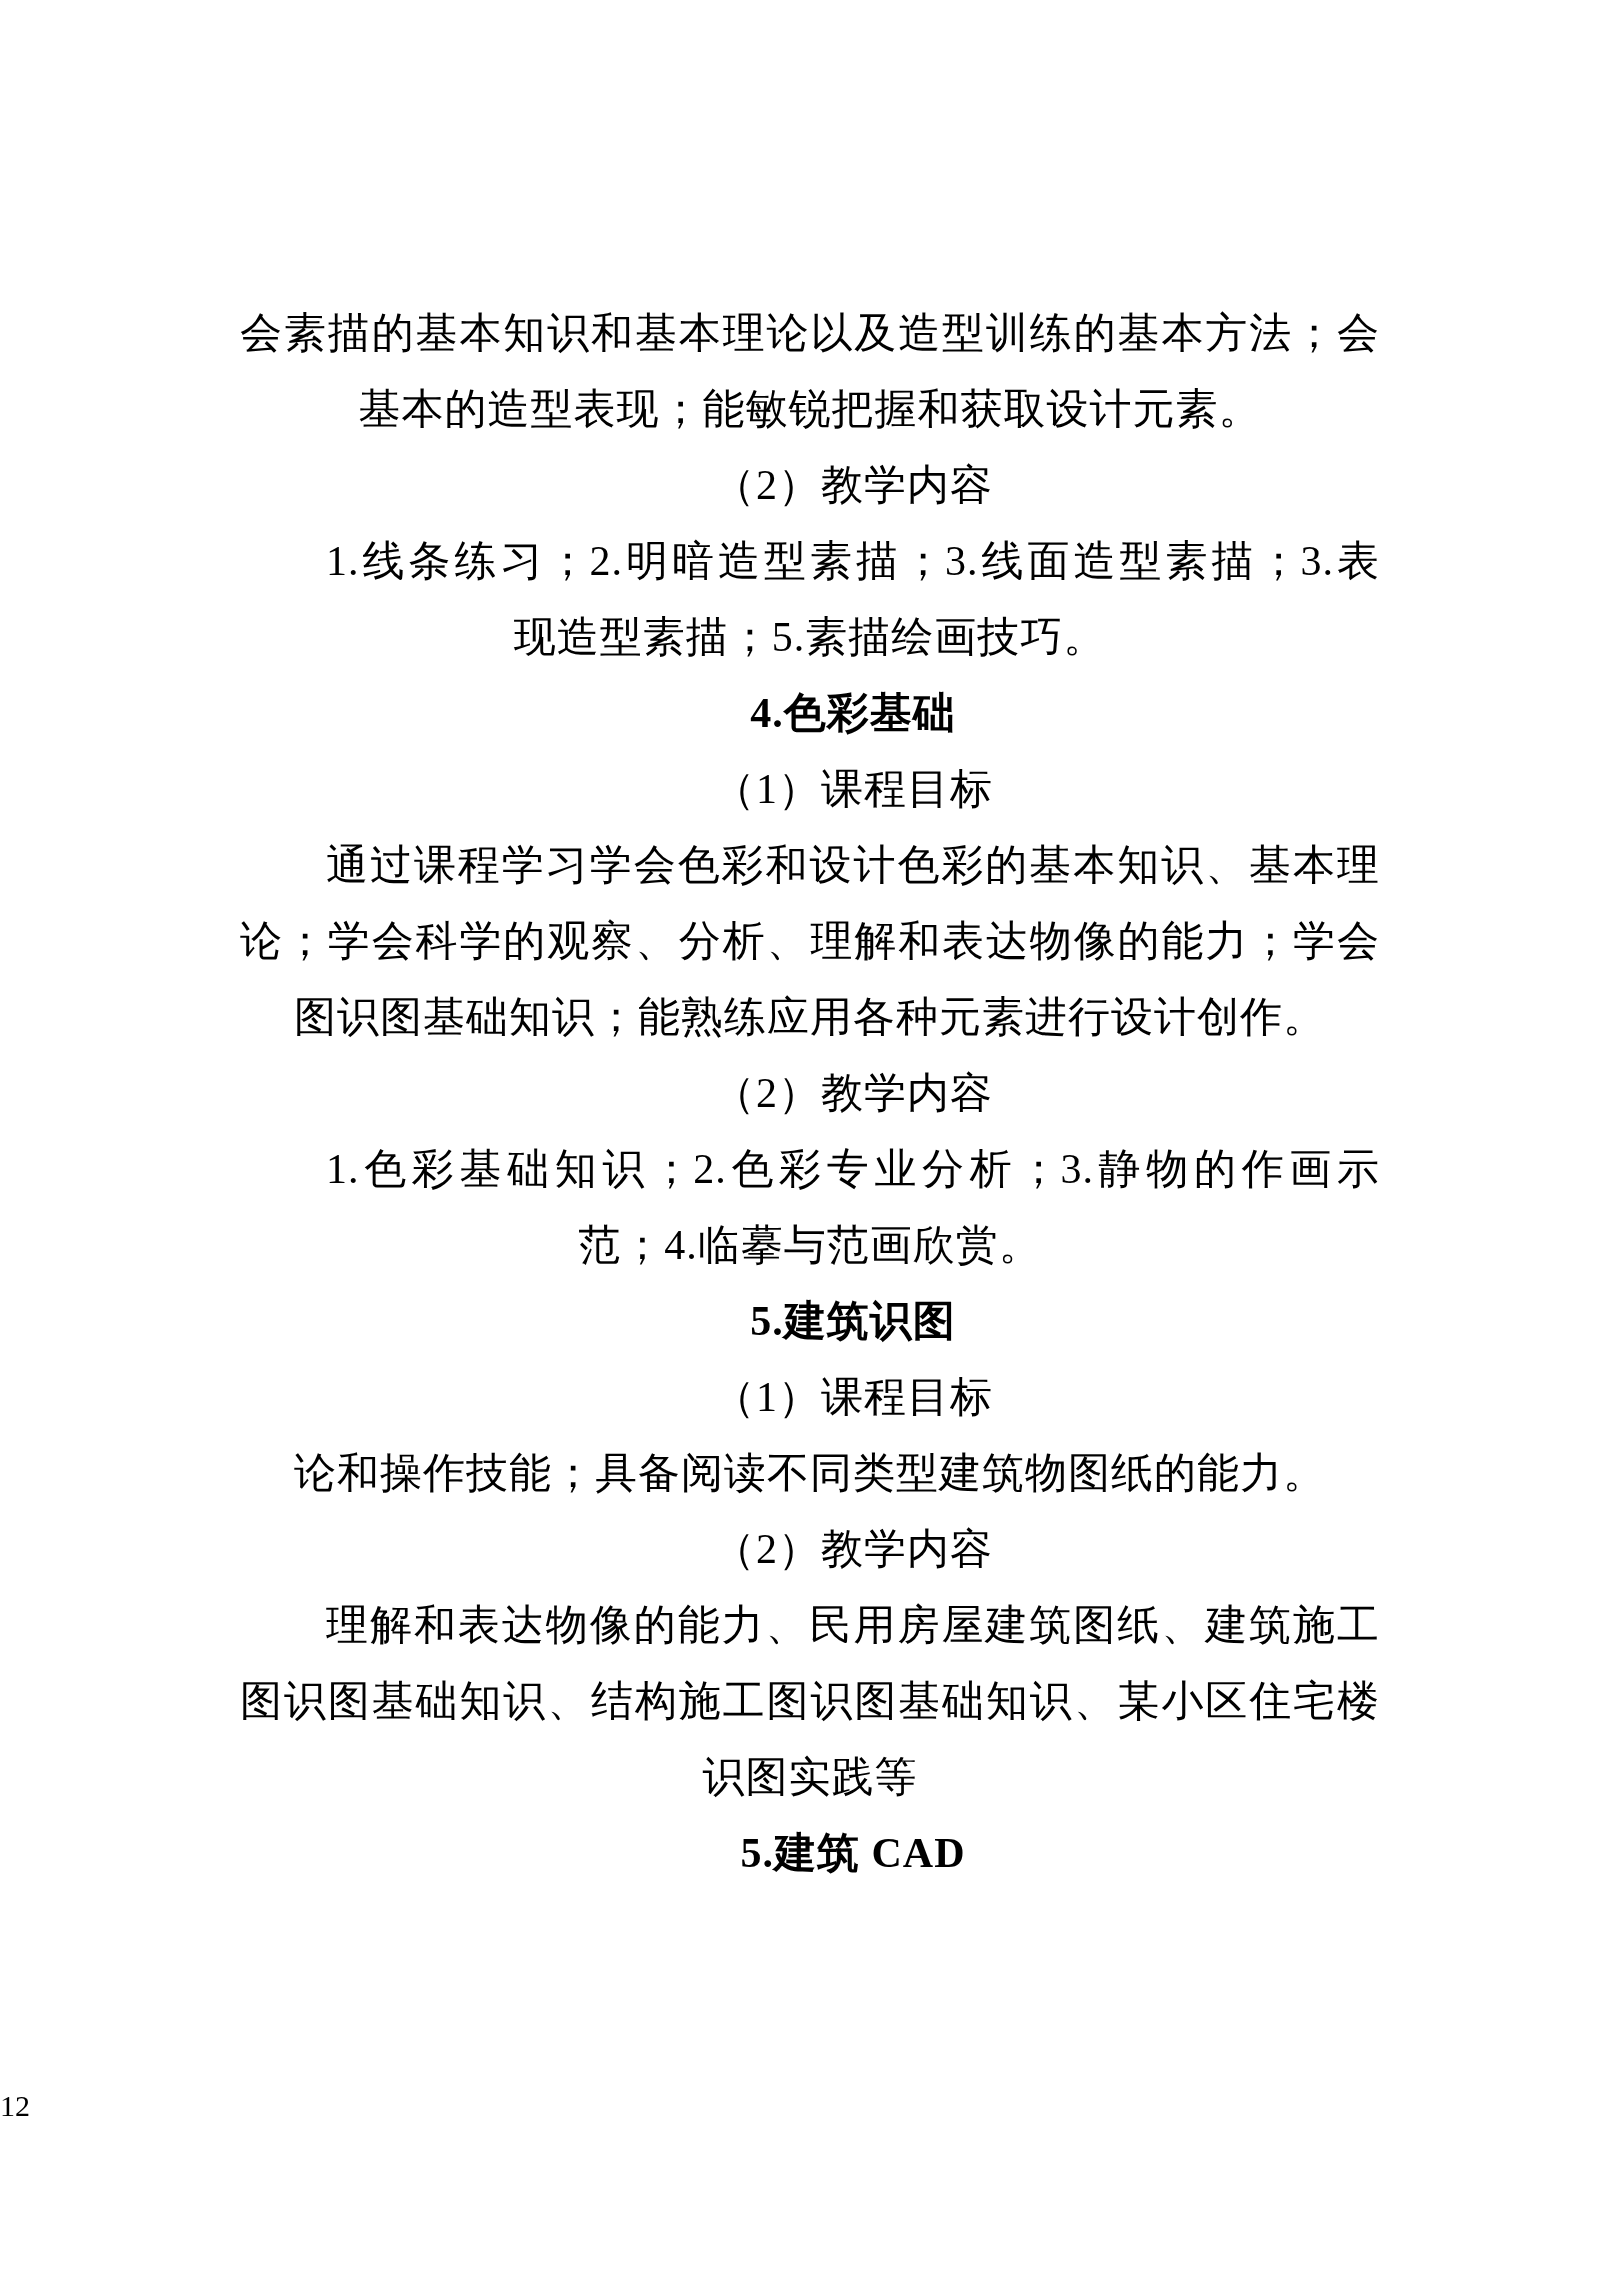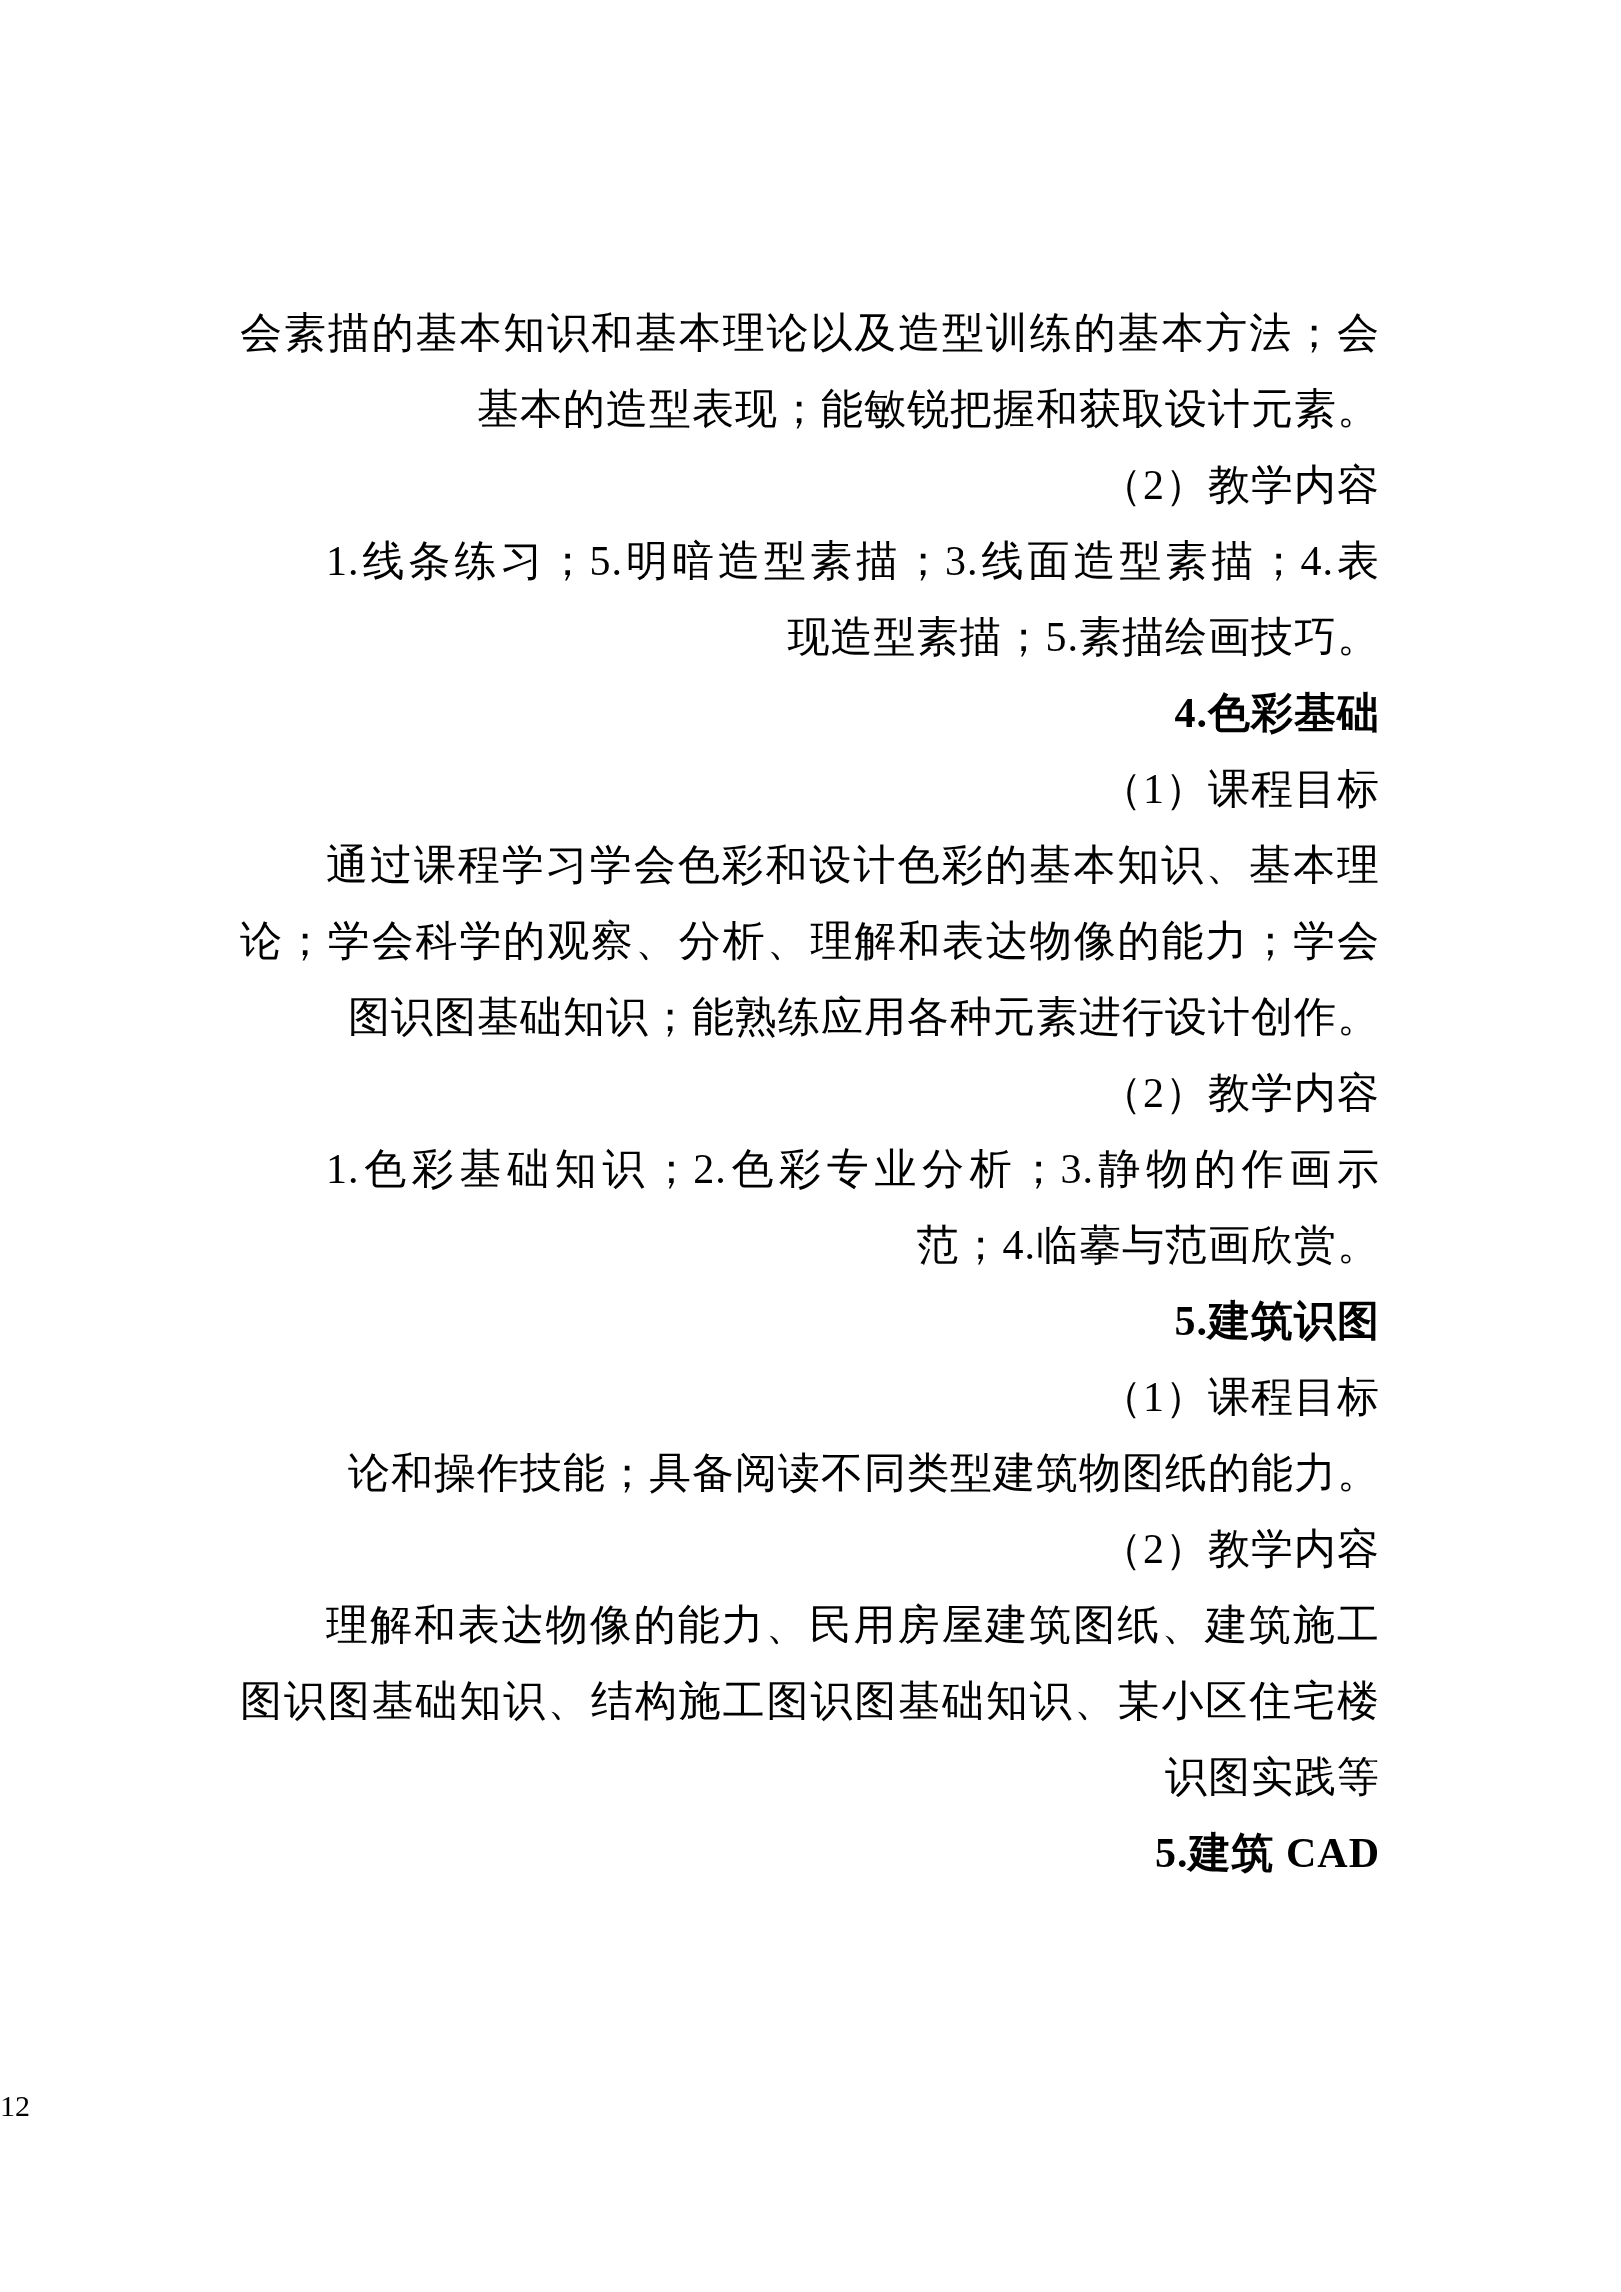--- a/index.html
+++ b/index.html
@@ -21,21 +21,21 @@
     left: 240px;
     top: 295px;
     width: 1140px;
   }
   .line {
     height: 76px;
     line-height: 76px;
     font-size: 42px;
     letter-spacing: 1px;
     white-space: nowrap;
-    text-align: right;
+    text-align: center;
   }
   .ind {
     text-indent: 86px;
   }
   .bold {
     font-weight: 700;
   }
   .just {
     white-space: normal;
     text-align: justify;
@@ -53,21 +53,21 @@
   }
 </style>
 </head>
 <body>
 
 <div class="page">
   <div class="content">
     <div class="line just">会素描的基本知识和基本理论以及造型训练的基本方法；会</div>
     <div class="line">基本的造型表现；能敏锐把握和获取设计元素。</div>
     <div class="line ind">（2）教学内容</div>
-    <div class="line ind just">1.线条练习；5.明暗造型素描；3.线面造型素描；4.表</div>
+    <div class="line ind just">1.线条练习；2.明暗造型素描；3.线面造型素描；3.表</div>
     <div class="line">现造型素描；5.素描绘画技巧。</div>
     <div class="line ind bold">4.色彩基础</div>
     <div class="line ind">（1）课程目标</div>
     <div class="line ind just">通过课程学习学会色彩和设计色彩的基本知识、基本理</div>
     <div class="line just">论；学会科学的观察、分析、理解和表达物像的能力；学会</div>
     <div class="line">图识图基础知识；能熟练应用各种元素进行设计创作。</div>
     <div class="line ind">（2）教学内容</div>
     <div class="line ind just">1.色彩基础知识；2.色彩专业分析；3.静物的作画示</div>
     <div class="line">范；4.临摹与范画欣赏。</div>
     <div class="line ind bold">5.建筑识图</div>

